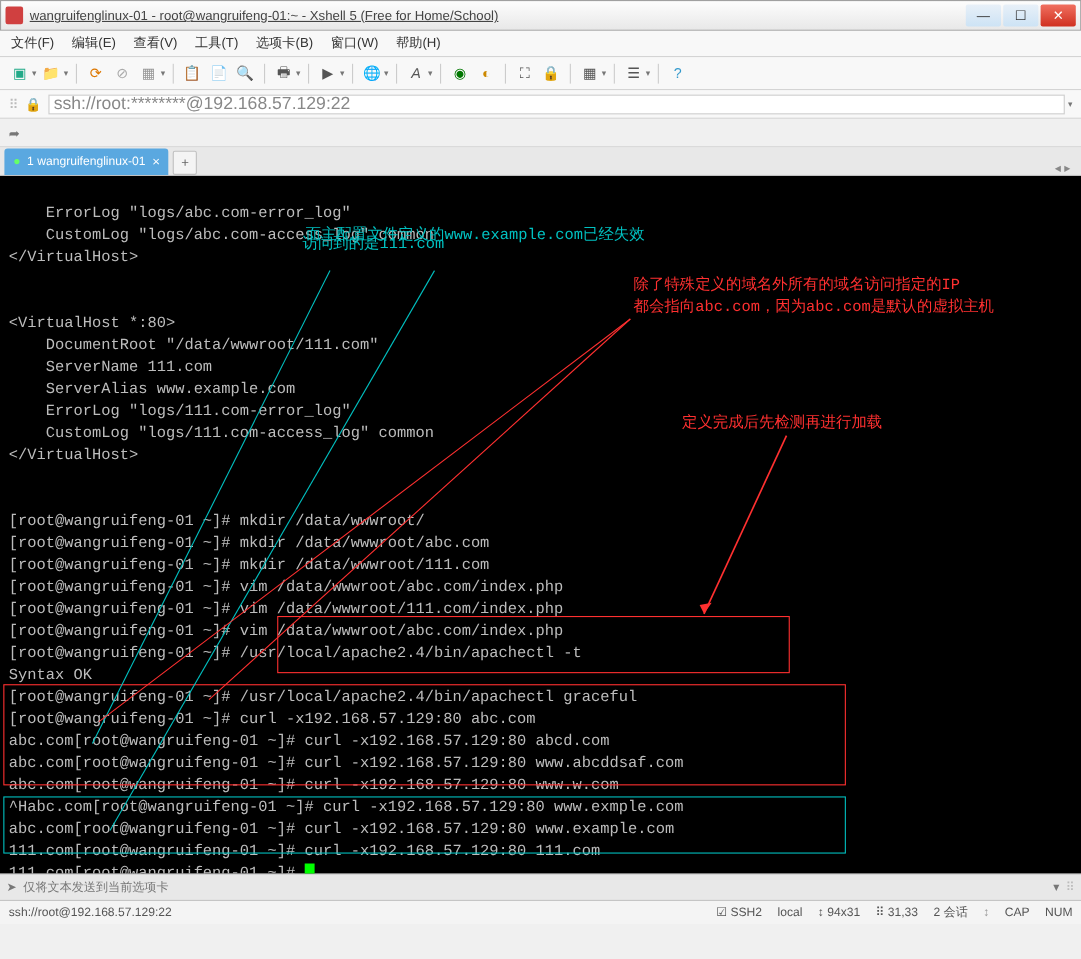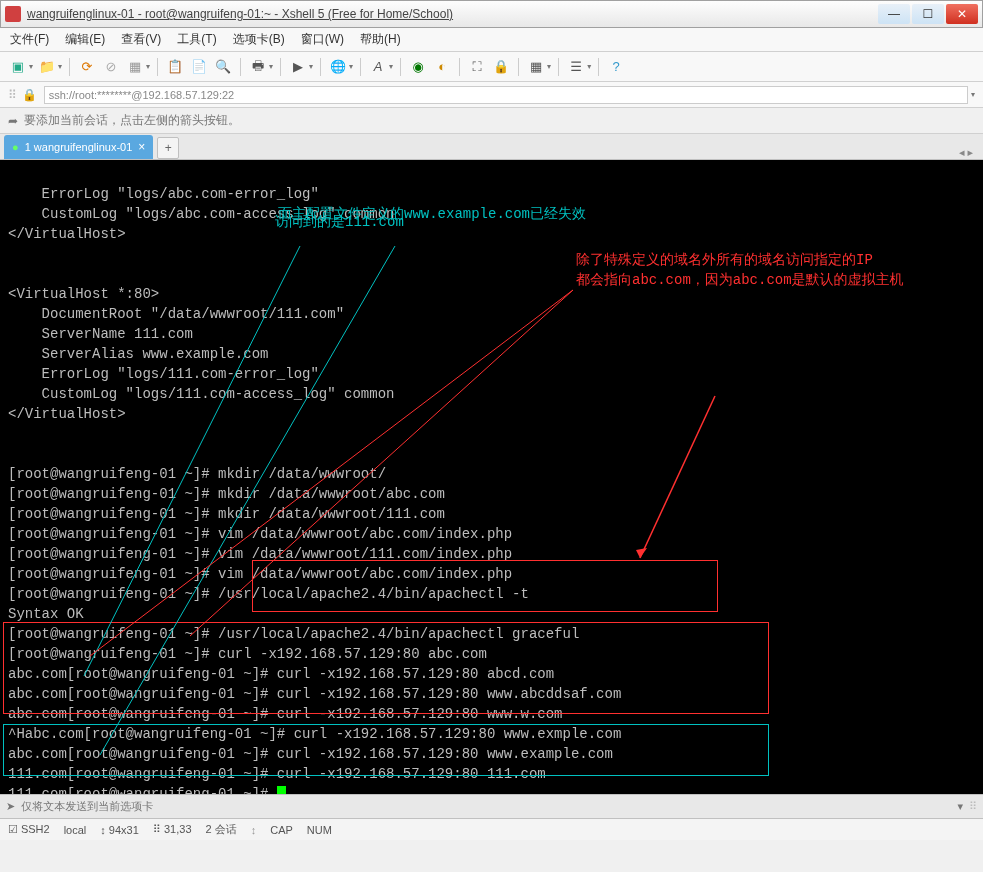--- a/index.html
+++ b/index.html
@@ -16,21 +16,21 @@
 
 .menubar { height: 24px; background: #f8f8f8; border-bottom: 1px solid #d0d0d0; display: flex; align-items: center; padding: 0 10px; gap: 16px; color: #333; }
 .menubar span { cursor: default; }
 
 .toolbar { height: 30px; background: #f8f8f8; border-bottom: 1px solid #d0d0d0; display: flex; align-items: center; padding: 0 8px; gap: 4px; }
 .tb-btn { width: 20px; height: 20px; display: flex; align-items: center; justify-content: center; font-size: 13px; color: #555; }
 .tb-sep { width: 1px; height: 18px; background: #ccc; margin: 0 3px; }
 .tb-drop { font-size: 8px; color: #777; margin-left: -3px; }
 
 .addressbar { height: 26px; background: #f8f8f8; border-bottom: 1px solid #d0d0d0; display: flex; align-items: center; padding: 0 8px; gap: 6px; }
-.addr-input { flex: 1; height: 18px; border: 1px solid #ccc; padding: 0 4px; color: #888; font-size: 11px; background: #fff; }
+.addr-input { flex: 1; height: 18px; border: 1px solid #ccc; padding: 0 4px; color: #888; font-size: 16px; background: #fff; }
 
 .hintbar { height: 26px; background: #f0f0f0; border-bottom: 1px solid #d0d0d0; display: flex; align-items: center; padding: 0 8px; gap: 6px; color: #777; }
 
 .tabbar { height: 26px; background: #e8e8e8; display: flex; align-items: flex-end; padding: 0 4px; border-bottom: 1px solid #c0c0c0; }
 .tab { height: 24px; background: #5aa8e0; color: #fff; padding: 0 8px; display: flex; align-items: center; gap: 6px; border-radius: 3px 3px 0 0; font-size: 11px; }
 .tab .tab-close { color: #fff; font-size: 12px; }
 .tab-add { width: 22px; height: 22px; margin-left: 4px; display: flex; align-items: center; justify-content: center; border: 1px solid #c0c0c0; background: #f4f4f4; color: #666; border-radius: 2px; }
 .tabbar .nav { margin-left: auto; color: #888; font-size: 11px; padding-right: 6px; }
 
 .terminal { position: relative; background: #000; color: #fff; font-family: "Consolas", "Courier New", monospace; font-size: 14px; line-height: 20px; padding: 4px 8px; height: 634px; overflow: hidden; white-space: pre; }
@@ -117,40 +117,40 @@
 
 <div class="addressbar">
   <span style="color:#bbb">⠿</span>
   <span style="color:#aaa">🔒</span>
   <input class="addr-input" value="ssh://root:********@192.168.57.129:22" style="">
   <span class="tb-drop">▾</span>
 </div>
 
 <div class="hintbar">
   <span>➦</span>
-  <span>要添加当前会话，点击左侧的箭头按钮。</span>
 </div>
 
 <div class="tabbar">
   <div class="tab">
     <span style="color:#6f6">●</span>
     <span>1 wangruifenglinux-01</span>
     <span class="tab-close">×</span>
   </div>
   <div class="tab-add">+</div>
   <div class="nav">◂ ▸</div>
 </div>
 
 <div class="terminal">
 <div id="term-lines"><div class="gray">    ErrorLog "logs/abc.com-error_log"</div><div class="gray">    CustomLog "logs/abc.com-access_log" common</div><div class="gray">&lt;/VirtualHost&gt;</div><div class="gray">&nbsp;</div><div class="gray">&nbsp;</div><div class="gray">&lt;VirtualHost *:80&gt;</div><div class="gray">    DocumentRoot "/data/wwwroot/111.com"</div><div class="gray">    ServerName 111.com</div><div class="gray">    ServerAlias www.example.com</div><div class="gray">    ErrorLog "logs/111.com-error_log"</div><div class="gray">    CustomLog "logs/111.com-access_log" common</div><div class="gray">&lt;/VirtualHost&gt;</div><div class="gray">&nbsp;</div><div class="gray">&nbsp;</div><div class="gray">[root@wangruifeng-01 ~]# mkdir /data/wwwroot/</div><div class="gray">[root@wangruifeng-01 ~]# mkdir /data/wwwroot/abc.com</div><div class="gray">[root@wangruifeng-01 ~]# mkdir /data/wwwroot/111.com</div><div class="gray">[root@wangruifeng-01 ~]# vim /data/wwwroot/abc.com/index.php</div><div class="gray">[root@wangruifeng-01 ~]# vim /data/wwwroot/111.com/index.php</div><div class="gray">[root@wangruifeng-01 ~]# vim /data/wwwroot/abc.com/index.php</div><div class="gray">[root@wangruifeng-01 ~]# /usr/local/apache2.4/bin/apachectl -t</div><div class="gray">Syntax OK</div><div class="gray">[root@wangruifeng-01 ~]# /usr/local/apache2.4/bin/apachectl graceful</div><div class="gray">[root@wangruifeng-01 ~]# curl -x192.168.57.129:80 abc.com</div><div class="gray">abc.com[root@wangruifeng-01 ~]# curl -x192.168.57.129:80 abcd.com</div><div class="gray">abc.com[root@wangruifeng-01 ~]# curl -x192.168.57.129:80 www.abcddsaf.com</div><div class="gray">abc.com[root@wangruifeng-01 ~]# curl -x192.168.57.129:80 www.w.com</div><div class="gray">^Habc.com[root@wangruifeng-01 ~]# curl -x192.168.57.129:80 www.exmple.com</div><div class="gray">abc.com[root@wangruifeng-01 ~]# curl -x192.168.57.129:80 www.example.com</div><div class="gray">111.com[root@wangruifeng-01 ~]# curl -x192.168.57.129:80 111.com</div><div class="gray">111.com[root@wangruifeng-01 ~]# <span class="cursor"></span></div></div>
 
 <div class="cyan" style="position:absolute; left:278px; top:44px;">而主配置文件定义的www.example.com已经失效</div>
 <div class="cyan" style="position:absolute; left:275px; top:52px;">访问到的是111.com</div>
 <div class="red" style="position:absolute; left:576px; top:110px;">都会指向abc.com，因为abc.com是默认的虚拟主机</div>
 <div class="red" style="position:absolute; left:576px; top:90px;">除了特殊定义的域名外所有的域名访问指定的IP</div>
+<div class="red" style="position:absolute; left:620px; top:215px;">定义完成后先检测再进行加载</div>
 
 <div class="box1" style="left:252px; top:400px; width:466px; height:52px;"></div>
 
 <div class="box1" style="left:3px; top:462px; width:766px; height:92px;"></div>
 
 <div class="box2" style="left:3px; top:564px; width:766px; height:52px;"></div>
 
 <svg class="overlay" width="970" height="634">
 
   <line x1="395" y1="86" x2="100" y2="595" stroke="#00c0c0" stroke-width="1"></line>
@@ -165,20 +165,21 @@
 </div>
 
 <div class="sendbar">
   <span>➤</span>
   <span class="txt">仅将文本发送到当前选项卡</span>
   <span style="color:#777">▾</span>
   <span style="color:#bbb">⠿</span>
 </div>
 
 <div class="statusbar">
+  <span class="left">ssh://root@192.168.57.129:22</span>
   <span>☑ <span>SSH2</span></span>
   <span>local</span>
   <span>↕ <span>94x31</span></span>
   <span>⠿ <span>31,33</span></span>
   <span>2 会话</span>
   <span style="color:#999">↕</span>
   <span>CAP</span>
   <span>NUM</span>
 </div>
 

